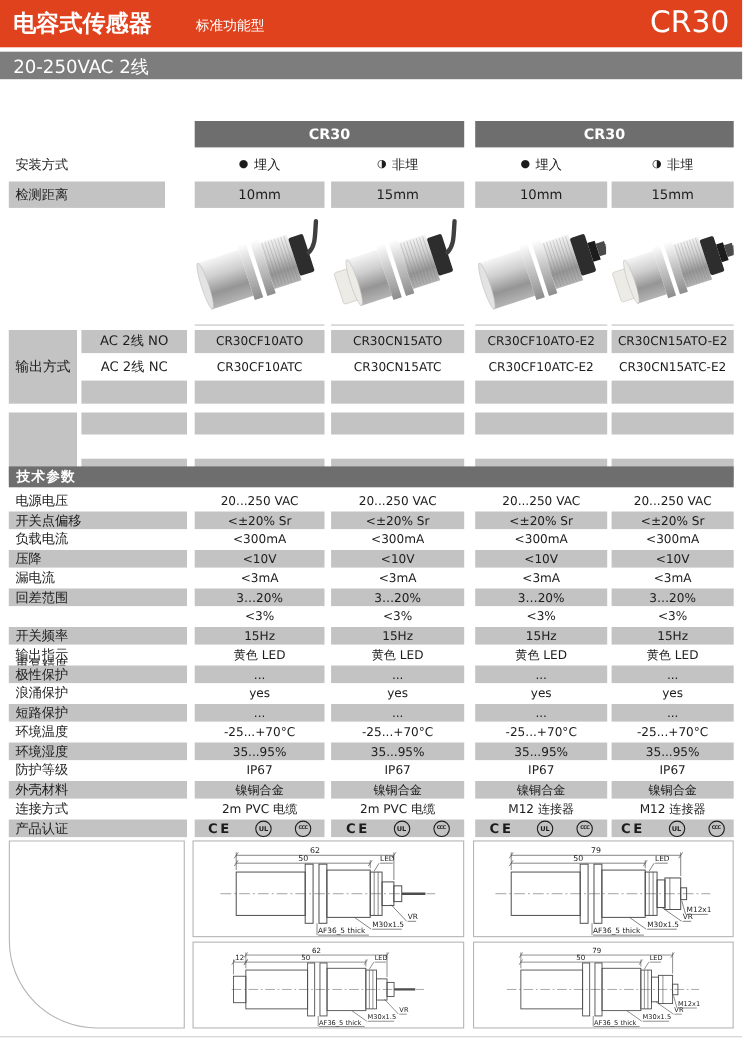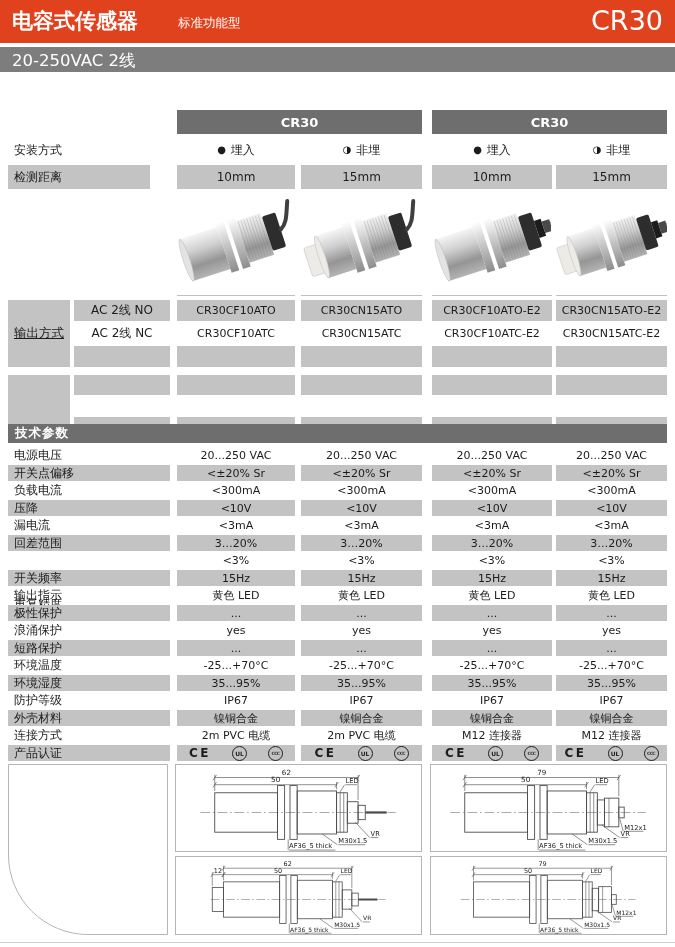--- a/index.html
+++ b/index.html
@@ -215,21 +215,21 @@
             <line x1="83" y1="30" x2="83" y2="72" stroke="#7a7a7a" stroke-width="0.7" opacity="0.35"></line>
             <line x1="86" y1="30" x2="86" y2="72" stroke="#7a7a7a" stroke-width="0.7" opacity="0.35"></line>
             <line x1="89" y1="30" x2="89" y2="72" stroke="#7a7a7a" stroke-width="0.7" opacity="0.35"></line>
             <rect x="92" y="33" width="14" height="36" rx="2" fill="#2d2d2d"></rect>
             <rect x="106" y="42" width="7" height="18" fill="#1c1c1c"></rect>
             <rect x="113" y="45" width="8" height="12" fill="#4a4a4a"></rect>
             <rect x="121" y="48" width="3" height="6" fill="#8a8a8a"></rect>
           </g>
         </svg>
       </div>
-      <div class="abs cell-gray out-label" style="left: 8px; top: 300px; width: 62px; height: 67px; text-decoration: underline;">输出方式</div>
+      <div class="abs cell-gray out-label" style="left: 8px; top: 300px; width: 62px; height: 67px;">输出方式</div>
       <div class="abs cellc cell-gray" style="left: 74px; top: 300px; width: 96px; height: 21px; font-size: 12px;">AC 2线  NO</div>
       <div class="abs cellc cell-gray" style="left: 177px; top: 300px; width: 118px; height: 21px;">CR30CF10ATO</div>
       <div class="abs cellc cell-gray" style="left: 301px; top: 300px; width: 121px; height: 21px;">CR30CN15ATO</div>
       <div class="abs cellc cell-gray" style="left: 432px; top: 300px; width: 120px; height: 21px;">CR30CF10ATO-E2</div>
       <div class="abs cellc cell-gray" style="left: 556px; top: 300px; width: 111px; height: 21px;">CR30CN15ATO-E2</div>
       <div class="abs cellc" style="left: 74px; top: 323px; width: 96px; height: 21px; font-size: 12px;">AC 2线  NC</div>
       <div class="abs cellc" style="left: 177px; top: 323px; width: 118px; height: 21px;">CR30CF10ATC</div>
       <div class="abs cellc" style="left: 301px; top: 323px; width: 121px; height: 21px;">CR30CN15ATC</div>
       <div class="abs cellc" style="left: 432px; top: 323px; width: 120px; height: 21px;">CR30CF10ATC-E2</div>
       <div class="abs cellc" style="left: 556px; top: 323px; width: 111px; height: 21px;">CR30CN15ATC-E2</div>

